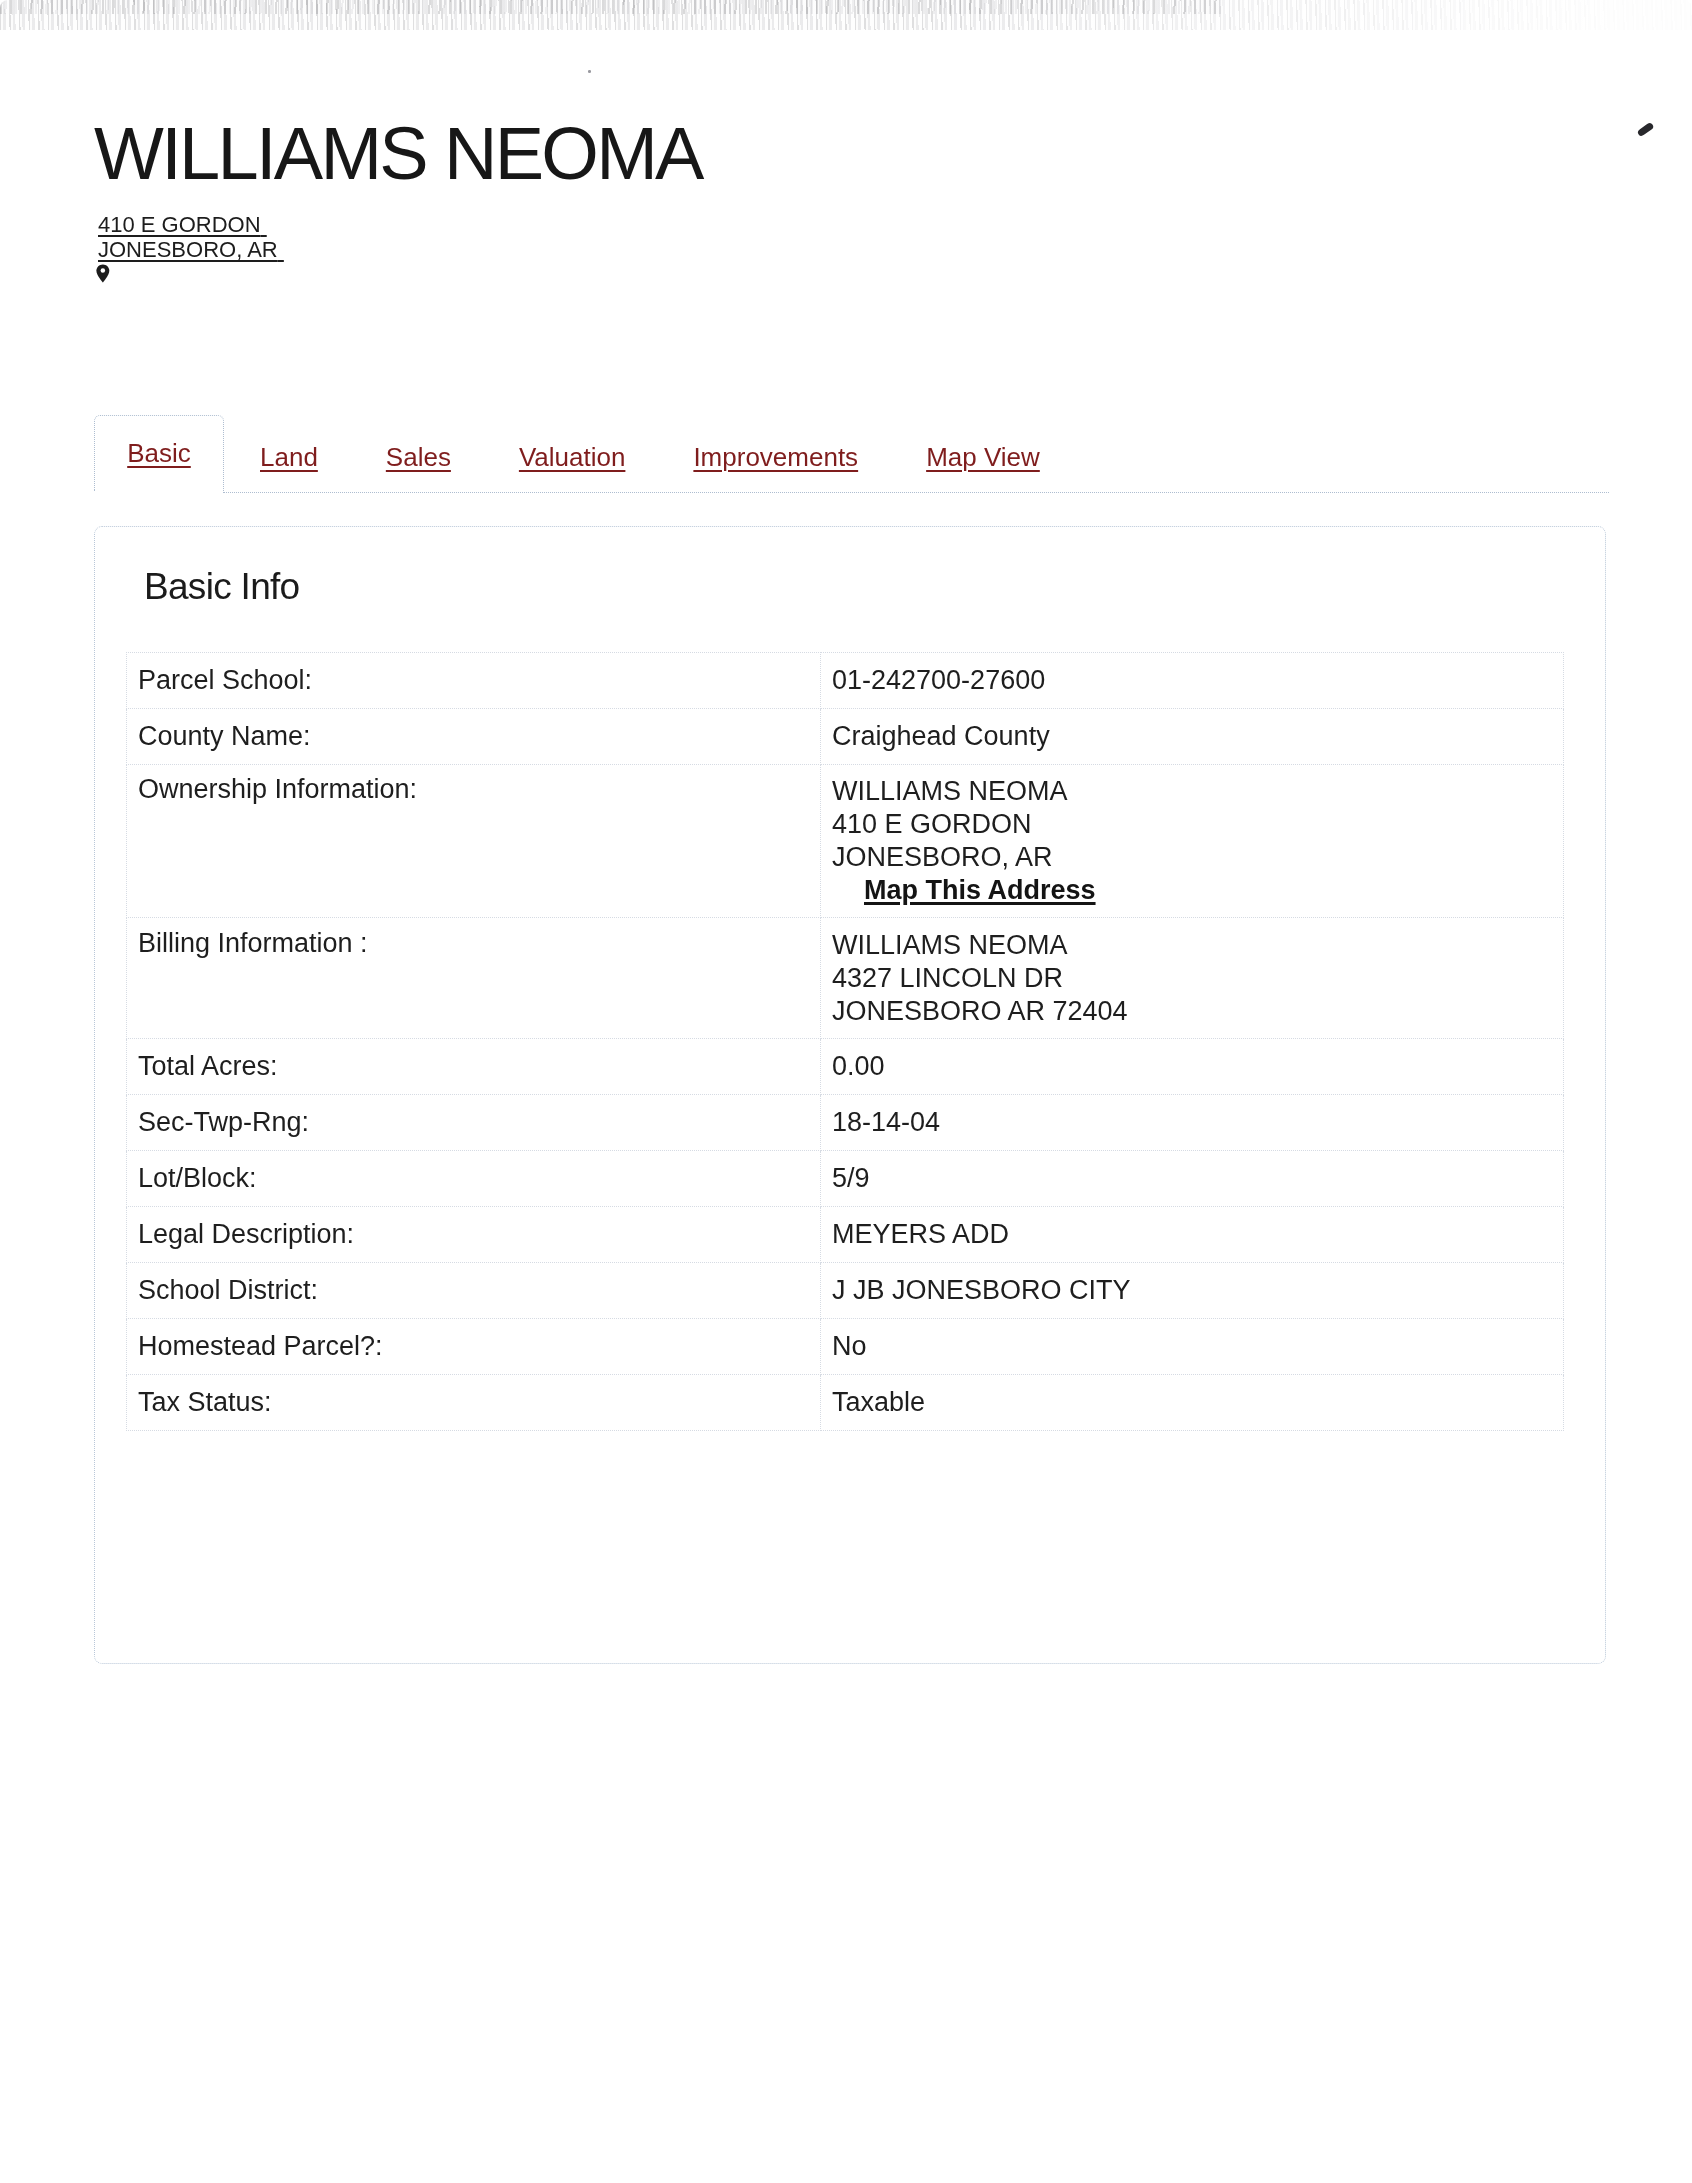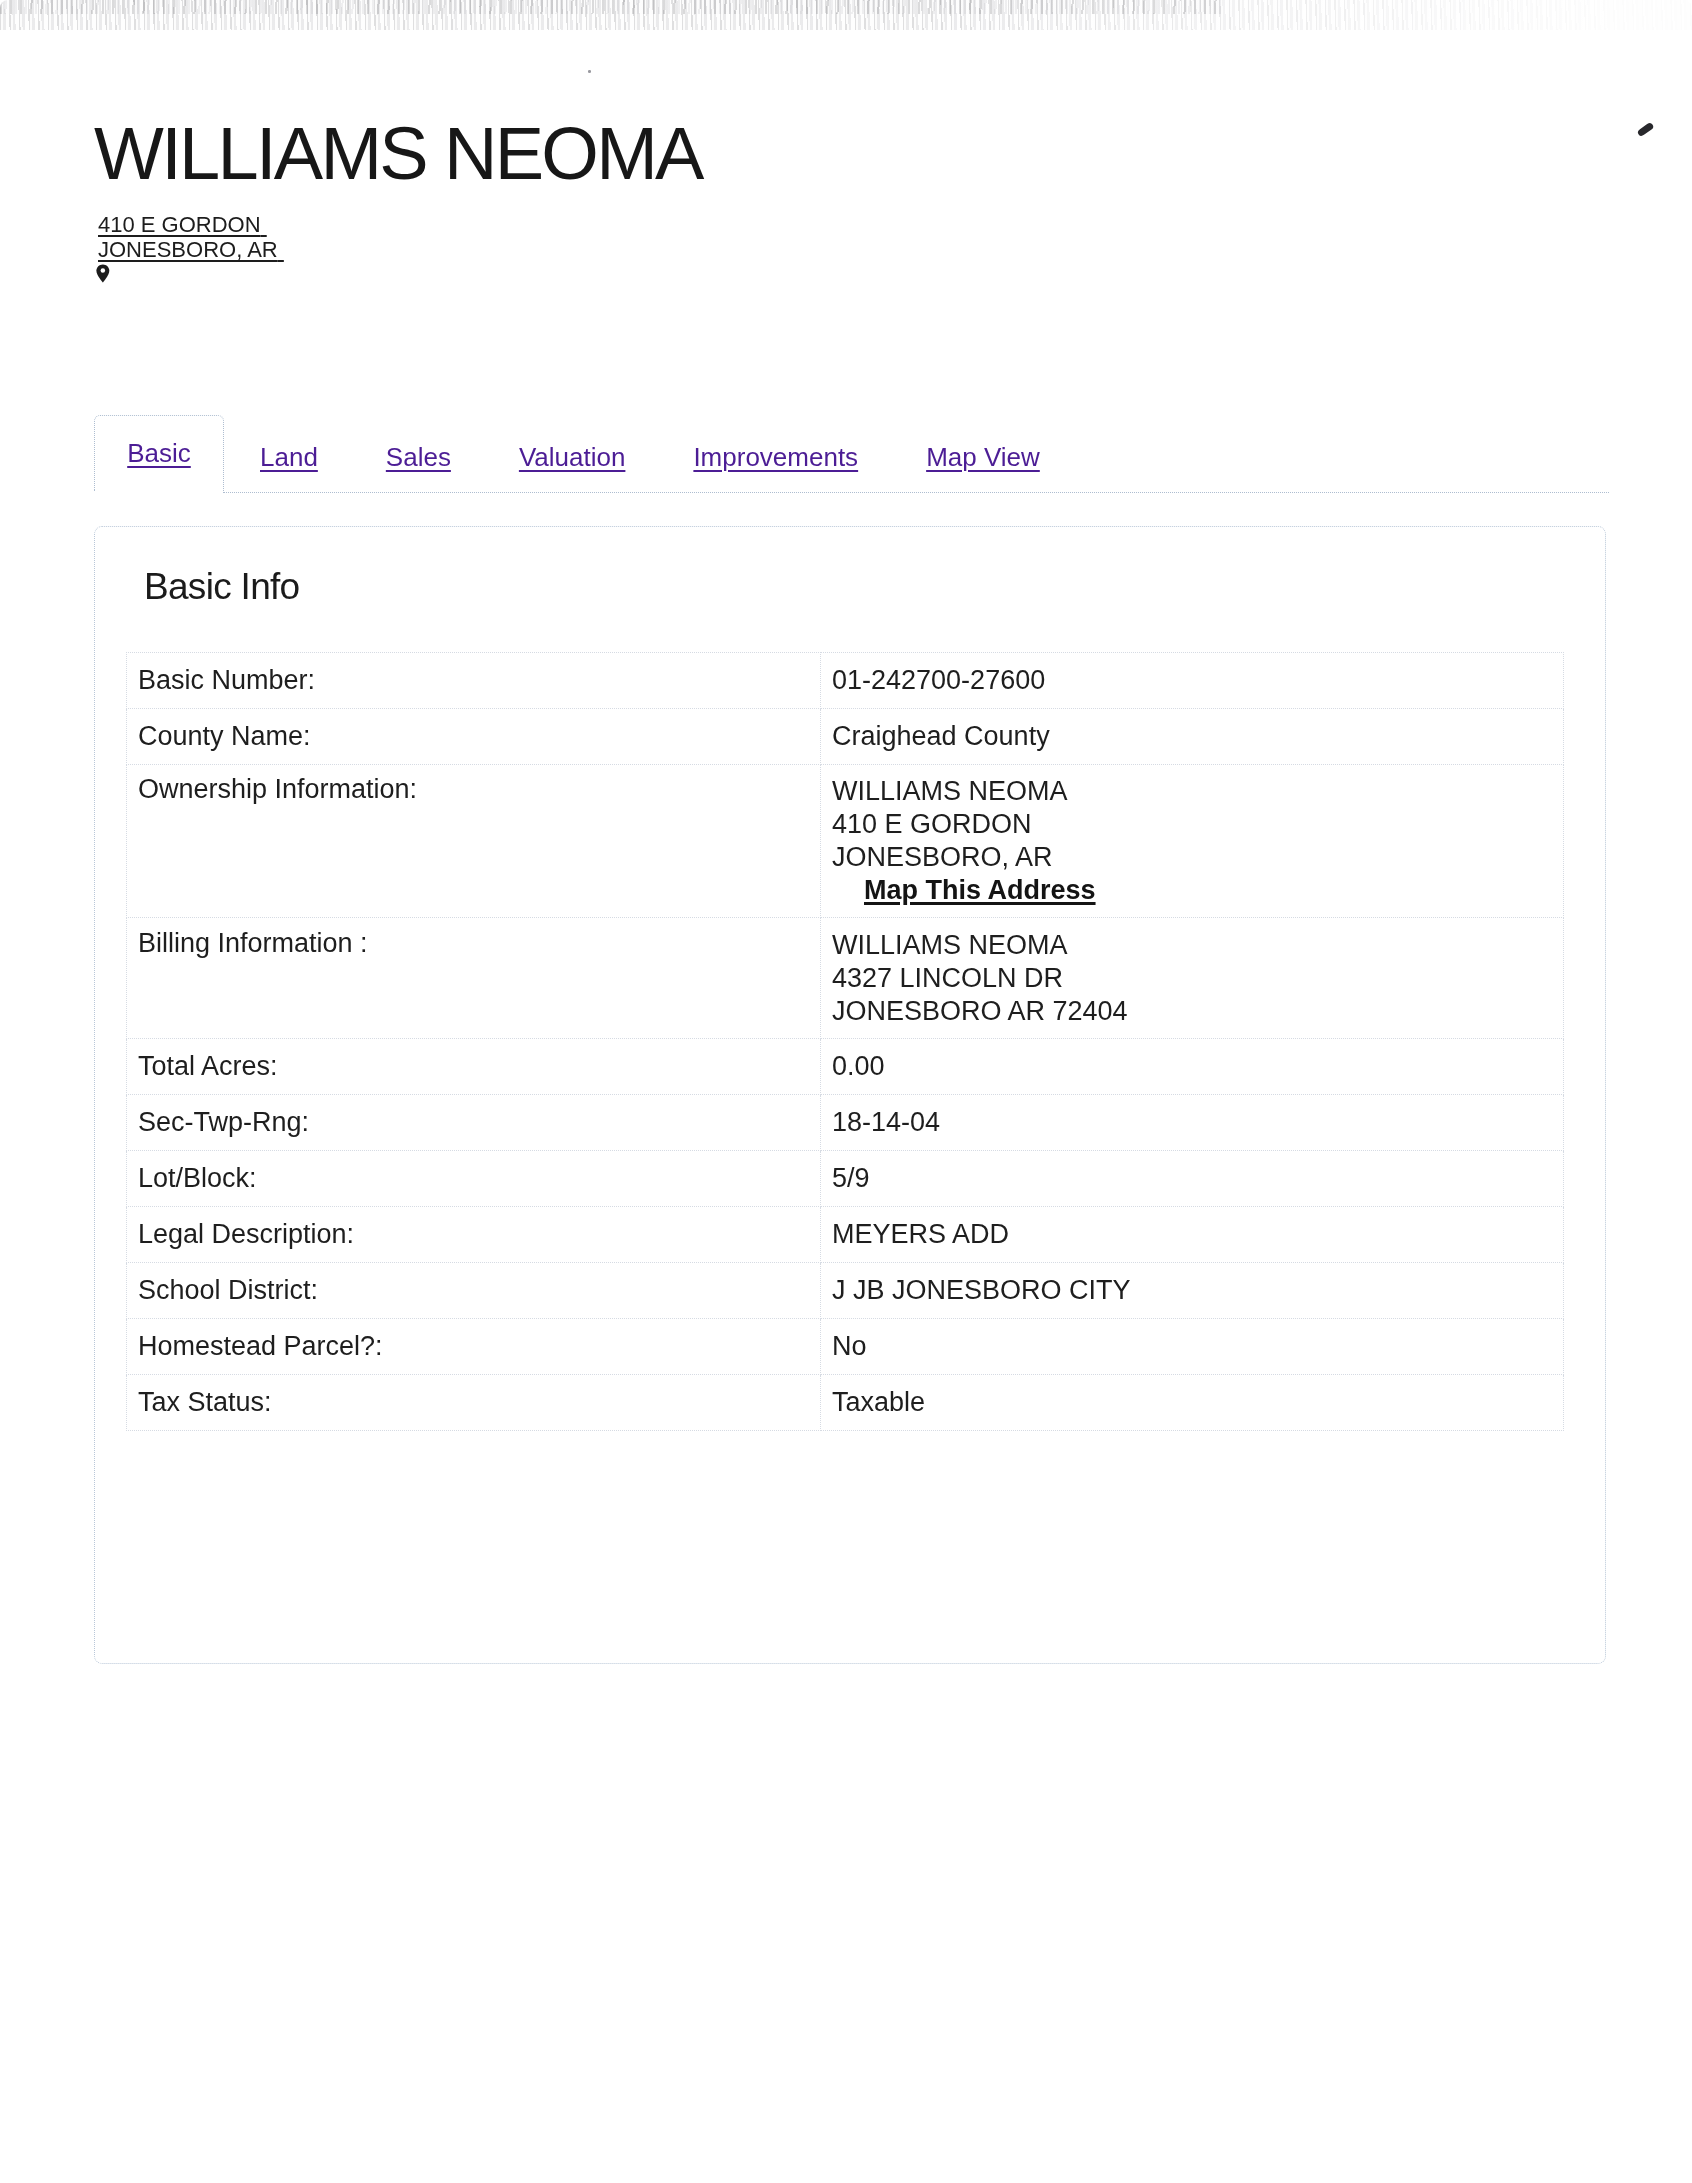--- a/index.html
+++ b/index.html
@@ -25,21 +25,21 @@
   .addr{position:absolute;left:98px;top:213px;font-size:22px;line-height:24.6px;}
   .addr a{display:table;color:#1d1d1d;text-decoration:underline;text-decoration-thickness:1.7px;
           text-underline-offset:3.4px;white-space:pre;}
   .addr a::after{content:"\00a0";}
   .map-pin{position:absolute;left:96px;top:264px;width:13.7px;height:19px;}
 
   
   .tabs{position:absolute;left:94px;top:415px;height:76px;display:flex;align-items:stretch;}
   .tab-active{width:130px;border:1.4px dotted #aebdd0;border-bottom:none;border-radius:6.1px 6.1px 0 0;
               background:#fff;display:flex;align-items:center;justify-content:center;margin-right:36px;box-sizing:border-box;}
-  .tabs a{color:#4c1d95;font-size:26px;text-decoration:underline;text-decoration-thickness:2px;
+  .tabs a{color:#7f1d1d;font-size:26px;text-decoration:underline;text-decoration-thickness:2px;
           text-underline-offset:4.1px;white-space:nowrap;}
   .tab-link{align-self:center;position:relative;top:4.8px;}
   .tab-link + .tab-link{margin-left:68px;}
   .tab-underline{position:absolute;left:223px;top:492px;width:1386px;height:0;
                  border-top:1.4px dotted #aebdd0;}
 
   
   .panel{position:absolute;left:94px;top:526px;width:1512px;height:1138px;background:#fff;
          border:1.4px dotted #b9c7d8;border-radius:8.2px;box-sizing:border-box;}
   .panel h2{position:absolute;left:33px;top:23px;margin:16px;font-size:37px;font-weight:400;
@@ -92,21 +92,21 @@
 
   <section class="panel">
     <h2>Basic Info</h2>
     <table class="info-table">
       <colgroup>
           <col class="c1">
           <col class="c2">
         </colgroup>
       <tbody>
           <tr>
-            <td>Basic Number:</td>
+            <td>Parcel School:</td>
             <td>01-242700-27600</td>
           </tr>
           <tr>
             <td>County Name:</td>
             <td>Craighead County</td>
           </tr>
           <tr>
             <td class="multiline">Ownership Information:</td>
             <td class="multiline">
               <div class="value-line">WILLIAMS NEOMA</div>

